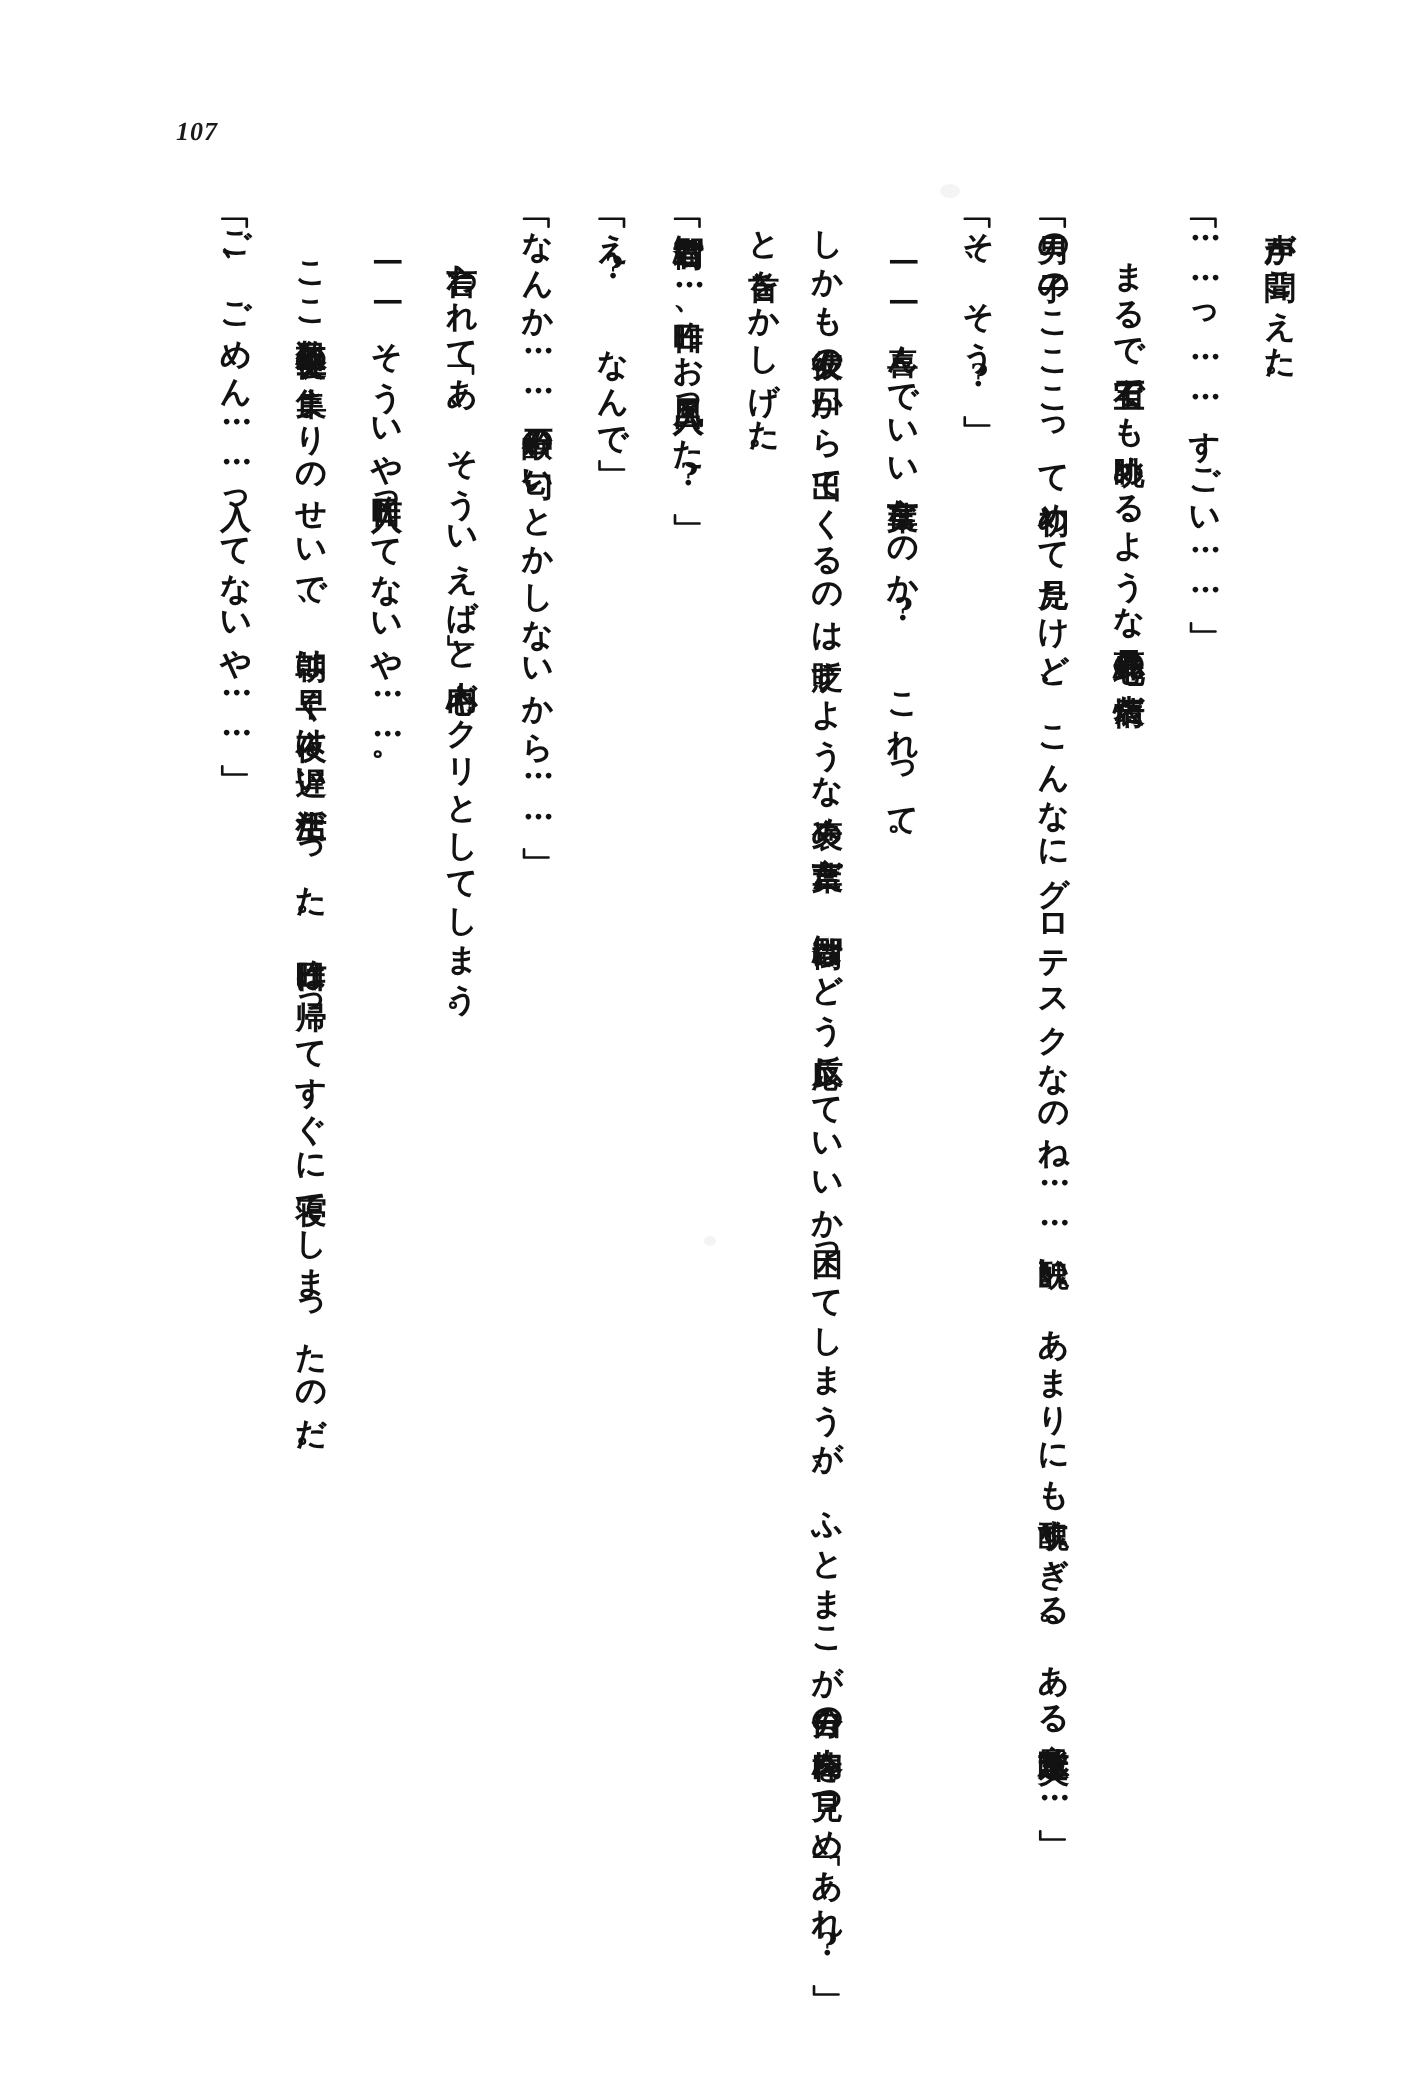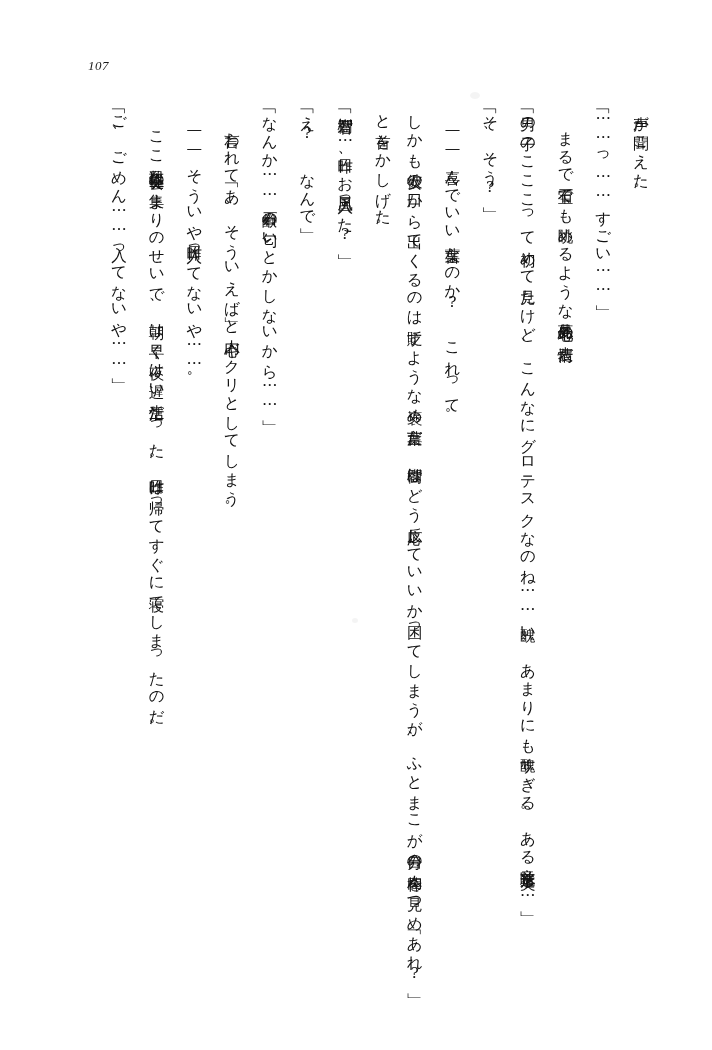--- a/index.html
+++ b/index.html
@@ -7,20 +7,21 @@
     padding: 0;
     background: #ffffff;
   }
   .page {
     position: relative;
     width: 712px;
     height: 1050px;
     background: #ffffff;
     overflow: hidden;
     font-family: "DejaVu Serif", "Liberation Serif", serif;
+    font-weight: bold;
   }
   .page-number {
     position: absolute;
     top: 58px;
     left: 88px;
     font-size: 13px;
     font-style: italic;
     color: #1a1a1a;
     letter-spacing: 0.5px;
     font-family: "Liberation Serif", serif;

